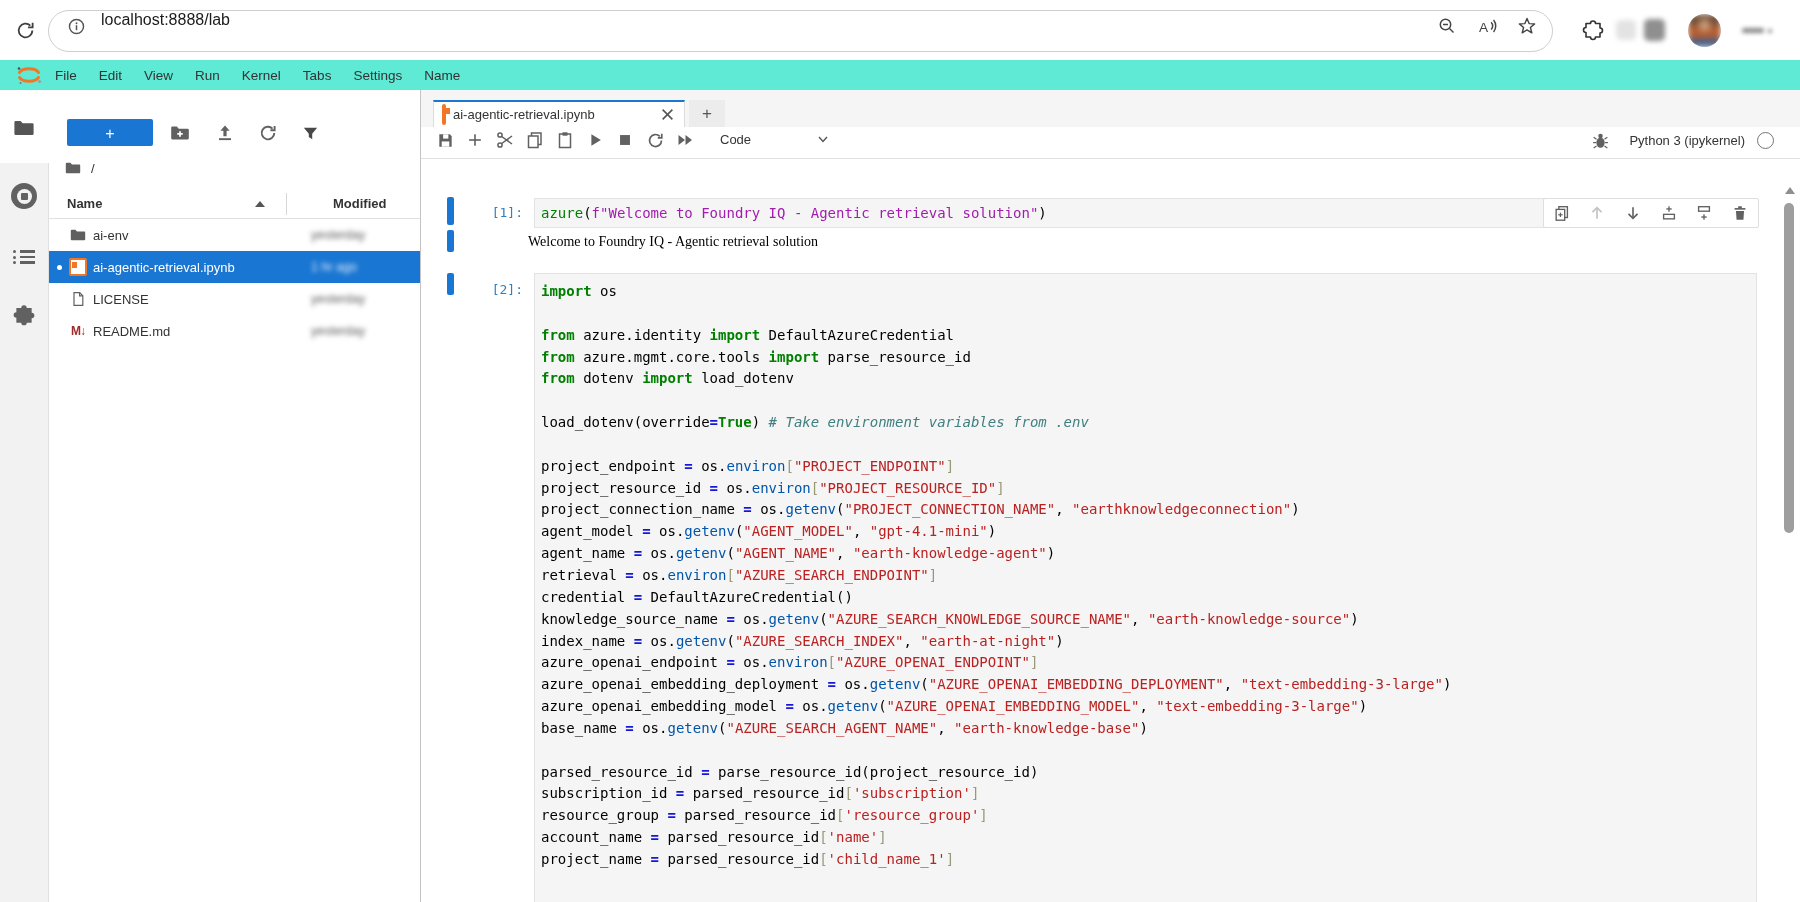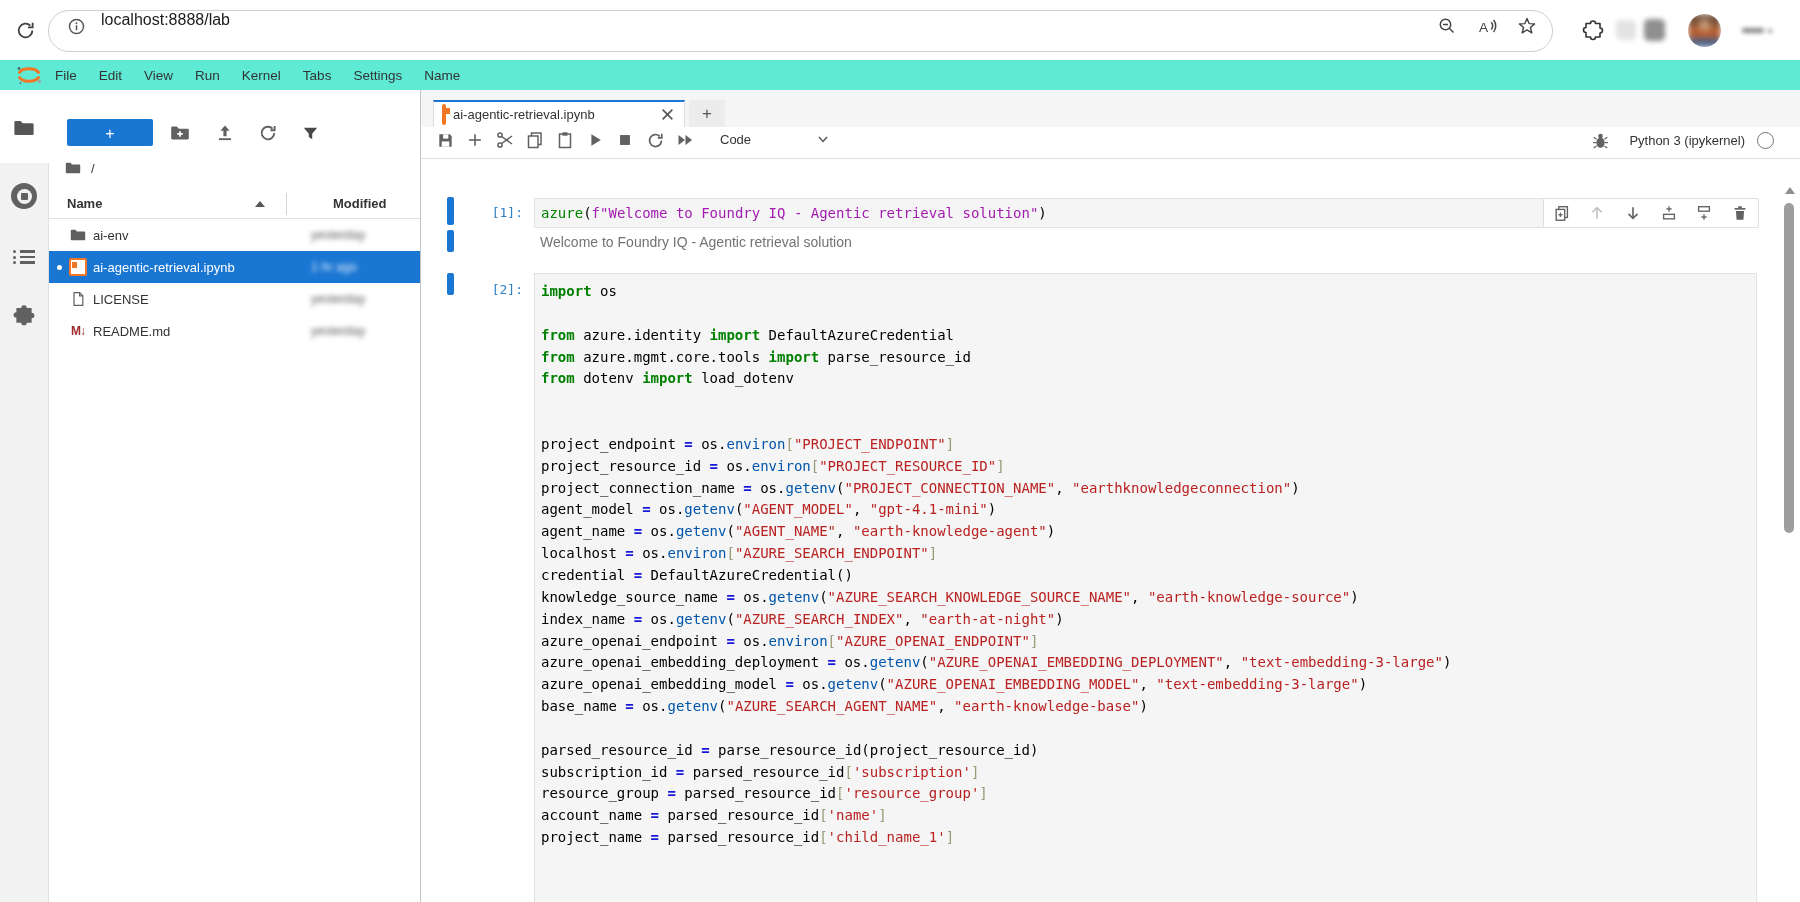--- a/index.html
+++ b/index.html
@@ -94,22 +94,22 @@
   .cl{height:21.85px;line-height:21.85px;white-space:pre;}
   .tk-kw{color:#008000;font-weight:bold;text-align:right;}
   .tk-fn{color:#008000;}
   .tk-v{color:#000;}
   .tk-op{color:#1616d9;font-weight:bold;}
   .tk-prop{color:#0055aa;}
   .tk-str{color:#ba2121;}
   .tk-fstr{color:#a21caf;}
   .tk-cm{color:#408080;font-style:italic;}
   .tk-br{color:#999977;}
-  #cell1-output{position:absolute;left:119px;top:72px;height:22px;line-height:22px;
-                font-family:Liberation Sans, sans-serif;font-size:14px;color:#737373;white-space:pre;}
+  #cell1-output{position:absolute;left:107px;top:72px;height:22px;line-height:22px;
+                font-family:Liberation Serif, serif;font-size:14px;color:#000000;white-space:pre;}
   #cell-toolbar{position:absolute;left:1122px;top:39px;width:216px;height:30px;background:#fff;
                 border:1px solid #dedede;border-radius:2px;box-sizing:border-box;display:flex;
                 align-items:center;justify-content:space-around;z-index:5;}
   .ct-btn{width:22px;height:22px;display:flex;align-items:center;justify-content:center;cursor:pointer;}
 
   #nb-scrollbar{position:absolute;right:3px;top:0;width:15px;height:743px;}
   #sb-up{position:absolute;left:3px;top:28px;width:0;height:0;border-left:5px solid transparent;
          border-right:5px solid transparent;border-bottom:7px solid #8f8f8f;cursor:pointer;}
   #sb-thumb{position:absolute;left:2px;top:44px;width:10px;height:330px;background:#9e9e9e;border-radius:5px;cursor:pointer;}
 </style>
@@ -470,27 +470,28 @@
 
       <div class="collapser" style="top:114px;height:22px;"></div>
       <div class="prompt" style="top:120px;">[2]:</div>
       <div class="cell-input" style="top:114px;bottom:-2px;padding:7px 6px 0 6px;">
           <div class="cl"><span class="tk-kw">import</span><span class="tk-v"> os</span></div>
           <div class="cl">&nbsp;</div>
           <div class="cl"><span class="tk-kw">from</span><span class="tk-v"> azure.identity </span><span class="tk-kw">import</span><span class="tk-v"> DefaultAzureCredential</span></div>
           <div class="cl"><span class="tk-kw">from</span><span class="tk-v"> azure.mgmt.core.tools </span><span class="tk-kw">import</span><span class="tk-v"> parse_resource_id</span></div>
           <div class="cl"><span class="tk-kw">from</span><span class="tk-v"> dotenv </span><span class="tk-kw">import</span><span class="tk-v"> load_dotenv</span></div>
           <div class="cl">&nbsp;</div>
+          <div class="cl"><span class="tk-v">load_dotenv(override</span><span class="tk-op">=</span><span class="tk-kw">True</span><span class="tk-v">) </span><span class="tk-cm"># Take environment variables from .env</span></div>
           <div class="cl">&nbsp;</div>
           <div class="cl"><span class="tk-v">project_endpoint </span><span class="tk-op">=</span><span class="tk-v"> os.</span><span class="tk-prop">environ</span><span class="tk-br">[</span><span class="tk-str">"PROJECT_ENDPOINT"</span><span class="tk-br">]</span></div>
           <div class="cl"><span class="tk-v">project_resource_id </span><span class="tk-op">=</span><span class="tk-v"> os.</span><span class="tk-prop">environ</span><span class="tk-br">[</span><span class="tk-str">"PROJECT_RESOURCE_ID"</span><span class="tk-br">]</span></div>
           <div class="cl"><span class="tk-v">project_connection_name </span><span class="tk-op">=</span><span class="tk-v"> os.</span><span class="tk-prop">getenv</span><span class="tk-v">(</span><span class="tk-str">"PROJECT_CONNECTION_NAME"</span><span class="tk-v">, </span><span class="tk-str">"earthknowledgeconnection"</span><span class="tk-v">)</span></div>
           <div class="cl"><span class="tk-v">agent_model </span><span class="tk-op">=</span><span class="tk-v"> os.</span><span class="tk-prop">getenv</span><span class="tk-v">(</span><span class="tk-str">"AGENT_MODEL"</span><span class="tk-v">, </span><span class="tk-str">"gpt-4.1-mini"</span><span class="tk-v">)</span></div>
           <div class="cl"><span class="tk-v">agent_name </span><span class="tk-op">=</span><span class="tk-v"> os.</span><span class="tk-prop">getenv</span><span class="tk-v">(</span><span class="tk-str">"AGENT_NAME"</span><span class="tk-v">, </span><span class="tk-str">"earth-knowledge-agent"</span><span class="tk-v">)</span></div>
-          <div class="cl"><span class="tk-v">localhost </span><span class="tk-op">=</span><span class="tk-v"> os.</span><span class="tk-prop">environ</span><span class="tk-br">[</span><span class="tk-str">"AZURE_SEARCH_ENDPOINT"</span><span class="tk-br">]</span></div>
+          <div class="cl"><span class="tk-v">retrieval </span><span class="tk-op">=</span><span class="tk-v"> os.</span><span class="tk-prop">environ</span><span class="tk-br">[</span><span class="tk-str">"AZURE_SEARCH_ENDPOINT"</span><span class="tk-br">]</span></div>
           <div class="cl"><span class="tk-v">credential </span><span class="tk-op">=</span><span class="tk-v"> DefaultAzureCredential()</span></div>
           <div class="cl"><span class="tk-v">knowledge_source_name </span><span class="tk-op">=</span><span class="tk-v"> os.</span><span class="tk-prop">getenv</span><span class="tk-v">(</span><span class="tk-str">"AZURE_SEARCH_KNOWLEDGE_SOURCE_NAME"</span><span class="tk-v">, </span><span class="tk-str">"earth-knowledge-source"</span><span class="tk-v">)</span></div>
           <div class="cl"><span class="tk-v">index_name </span><span class="tk-op">=</span><span class="tk-v"> os.</span><span class="tk-prop">getenv</span><span class="tk-v">(</span><span class="tk-str">"AZURE_SEARCH_INDEX"</span><span class="tk-v">, </span><span class="tk-str">"earth-at-night"</span><span class="tk-v">)</span></div>
           <div class="cl"><span class="tk-v">azure_openai_endpoint </span><span class="tk-op">=</span><span class="tk-v"> os.</span><span class="tk-prop">environ</span><span class="tk-br">[</span><span class="tk-str">"AZURE_OPENAI_ENDPOINT"</span><span class="tk-br">]</span></div>
           <div class="cl"><span class="tk-v">azure_openai_embedding_deployment </span><span class="tk-op">=</span><span class="tk-v"> os.</span><span class="tk-prop">getenv</span><span class="tk-v">(</span><span class="tk-str">"AZURE_OPENAI_EMBEDDING_DEPLOYMENT"</span><span class="tk-v">, </span><span class="tk-str">"text-embedding-3-large"</span><span class="tk-v">)</span></div>
           <div class="cl"><span class="tk-v">azure_openai_embedding_model </span><span class="tk-op">=</span><span class="tk-v"> os.</span><span class="tk-prop">getenv</span><span class="tk-v">(</span><span class="tk-str">"AZURE_OPENAI_EMBEDDING_MODEL"</span><span class="tk-v">, </span><span class="tk-str">"text-embedding-3-large"</span><span class="tk-v">)</span></div>
           <div class="cl"><span class="tk-v">base_name </span><span class="tk-op">=</span><span class="tk-v"> os.</span><span class="tk-prop">getenv</span><span class="tk-v">(</span><span class="tk-str">"AZURE_SEARCH_AGENT_NAME"</span><span class="tk-v">, </span><span class="tk-str">"earth-knowledge-base"</span><span class="tk-v">)</span></div>
           <div class="cl">&nbsp;</div>
           <div class="cl"><span class="tk-v">parsed_resource_id </span><span class="tk-op">=</span><span class="tk-v"> parse_resource_id(project_resource_id)</span></div>
           <div class="cl"><span class="tk-v">subscription_id </span><span class="tk-op">=</span><span class="tk-v"> parsed_resource_id</span><span class="tk-br">[</span><span class="tk-str">'subscription'</span><span class="tk-br">]</span></div>

